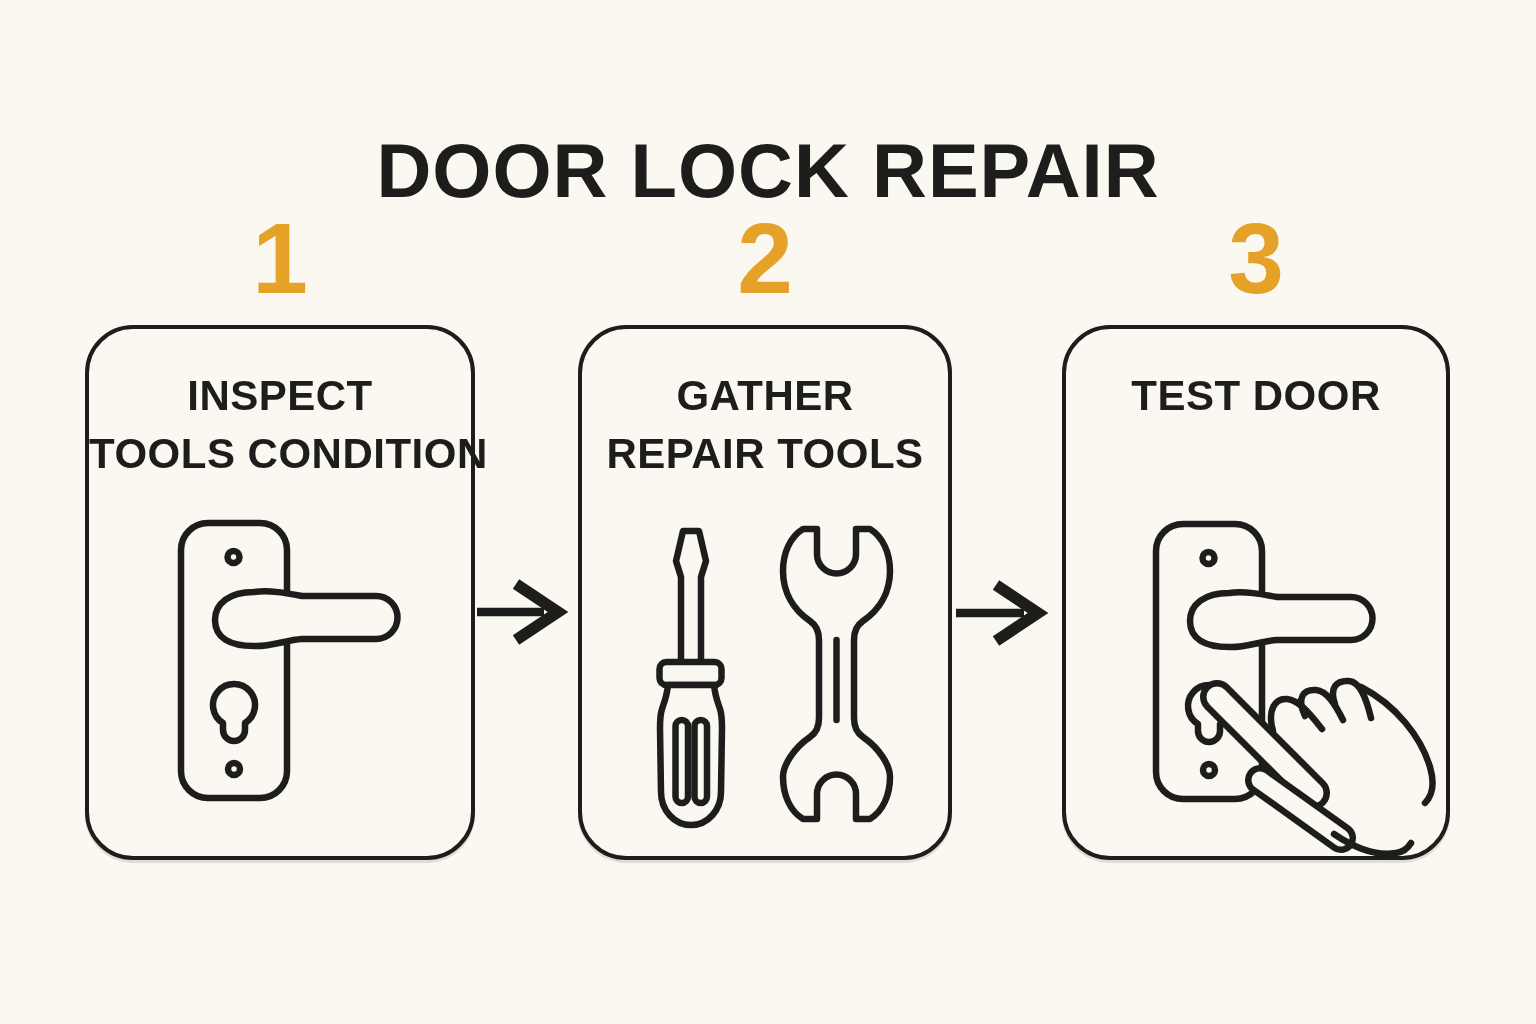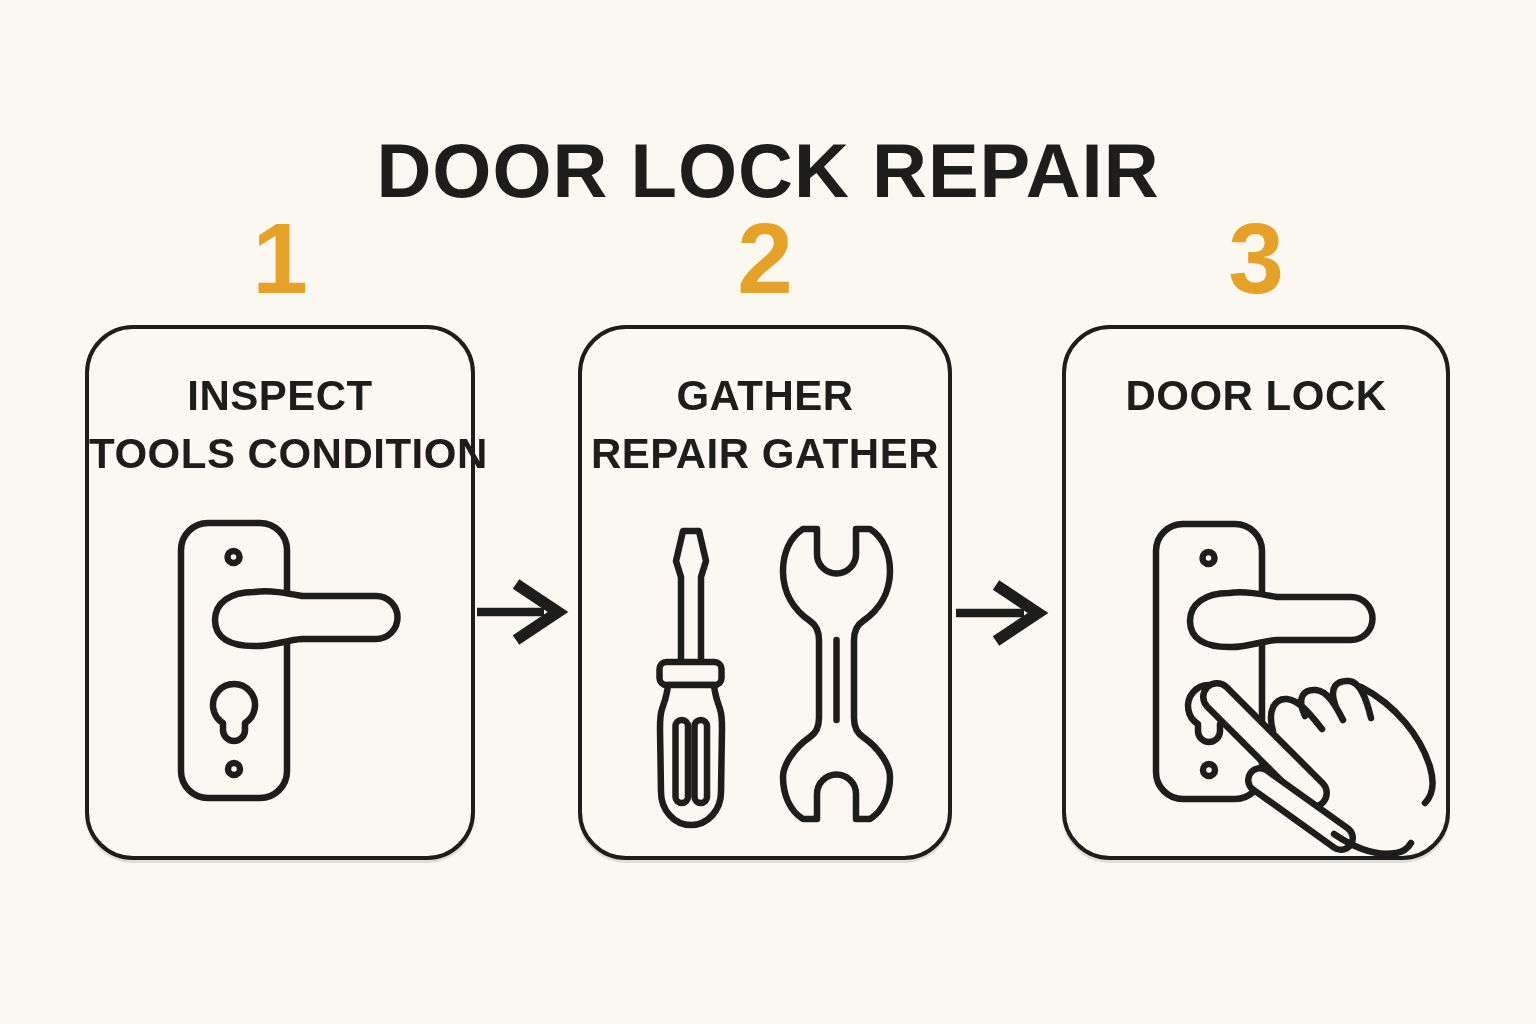--- a/index.html
+++ b/index.html
@@ -76,21 +76,21 @@
   <svg class="icon-svg" style="left:465px;top:570px;" width="110" height="90" viewBox="465 570 110 90">
     <path class="arrow-shaft" d="M 477 612 L 544 612"></path>
     <path class="arrow-head" d="M 516 584 L 558 612 L 516 640"></path>
   </svg>
 
   <div class="step" style="left:578px;width:374px;">
     <div class="step-number">2</div>
     <div class="card">
       <div class="card-title">
         <span style="display:block">GATHER</span>
-        <span style="display:block">REPAIR GATHER</span>
+        <span style="display:block">REPAIR TOOLS</span>
       </div>
       <svg class="icon-svg" style="left:42px;top:175px;" width="330" height="340" viewBox="620 500 330 340">
 
         <g>
           <path class="ln fb" d="M 677 660 L 677 573 L 672 557 L 679 527 L 695 527 L 702 557 L 697 573 L 697 660 Z"></path>
           <rect class="ln fb" x="655.5" y="658" width="62" height="23" rx="7"></rect>
           <path class="ln fb" d="M 664 681 C 663 692 660 699 658 705 C 656 711 656 716 656 724 L 657 788 C 657 806 670 821 687 821 C 704 821 717 806 717 788 L 718 724 C 718 716 718 711 716 705 C 714 699 711 692 710 681 Z"></path>
           <rect class="ln" x="671.5" y="716" width="12.5" height="83" rx="6.2" stroke-width="5.5"></rect>
           <rect class="ln" x="690.5" y="716" width="12.5" height="83" rx="6.2" stroke-width="5.5"></rect>
         </g>
@@ -125,21 +125,21 @@
 
   <svg class="icon-svg" style="left:945px;top:570px;" width="110" height="90" viewBox="945 570 110 90">
     <path class="arrow-shaft" d="M 956 613 L 1024 613"></path>
     <path class="arrow-head" d="M 996 585 L 1038 613 L 996 641"></path>
   </svg>
 
   <div class="step" style="left:1062px;width:388px;">
     <div class="step-number">3</div>
     <div class="card">
       <div class="card-title">
-        <span style="display:block">DOOR LOCK</span>
+        <span style="display:block">TEST DOOR</span>
       </div>
       <svg class="icon-svg" style="left:78px;top:170px;" width="360" height="380" viewBox="1140 495 360 380">
         <use href="#doorplate" transform="translate(975,1)"></use>
         <g>
 
           <path class="ink34" d="M 1213 693 L 1309 789"></path>
           <path class="bg21" d="M 1213 693 L 1309 789"></path>
 
           <path class="ink30" d="M 1256 776 L 1337 834"></path>
           <path class="bg17" d="M 1256 776 L 1337 834"></path>

